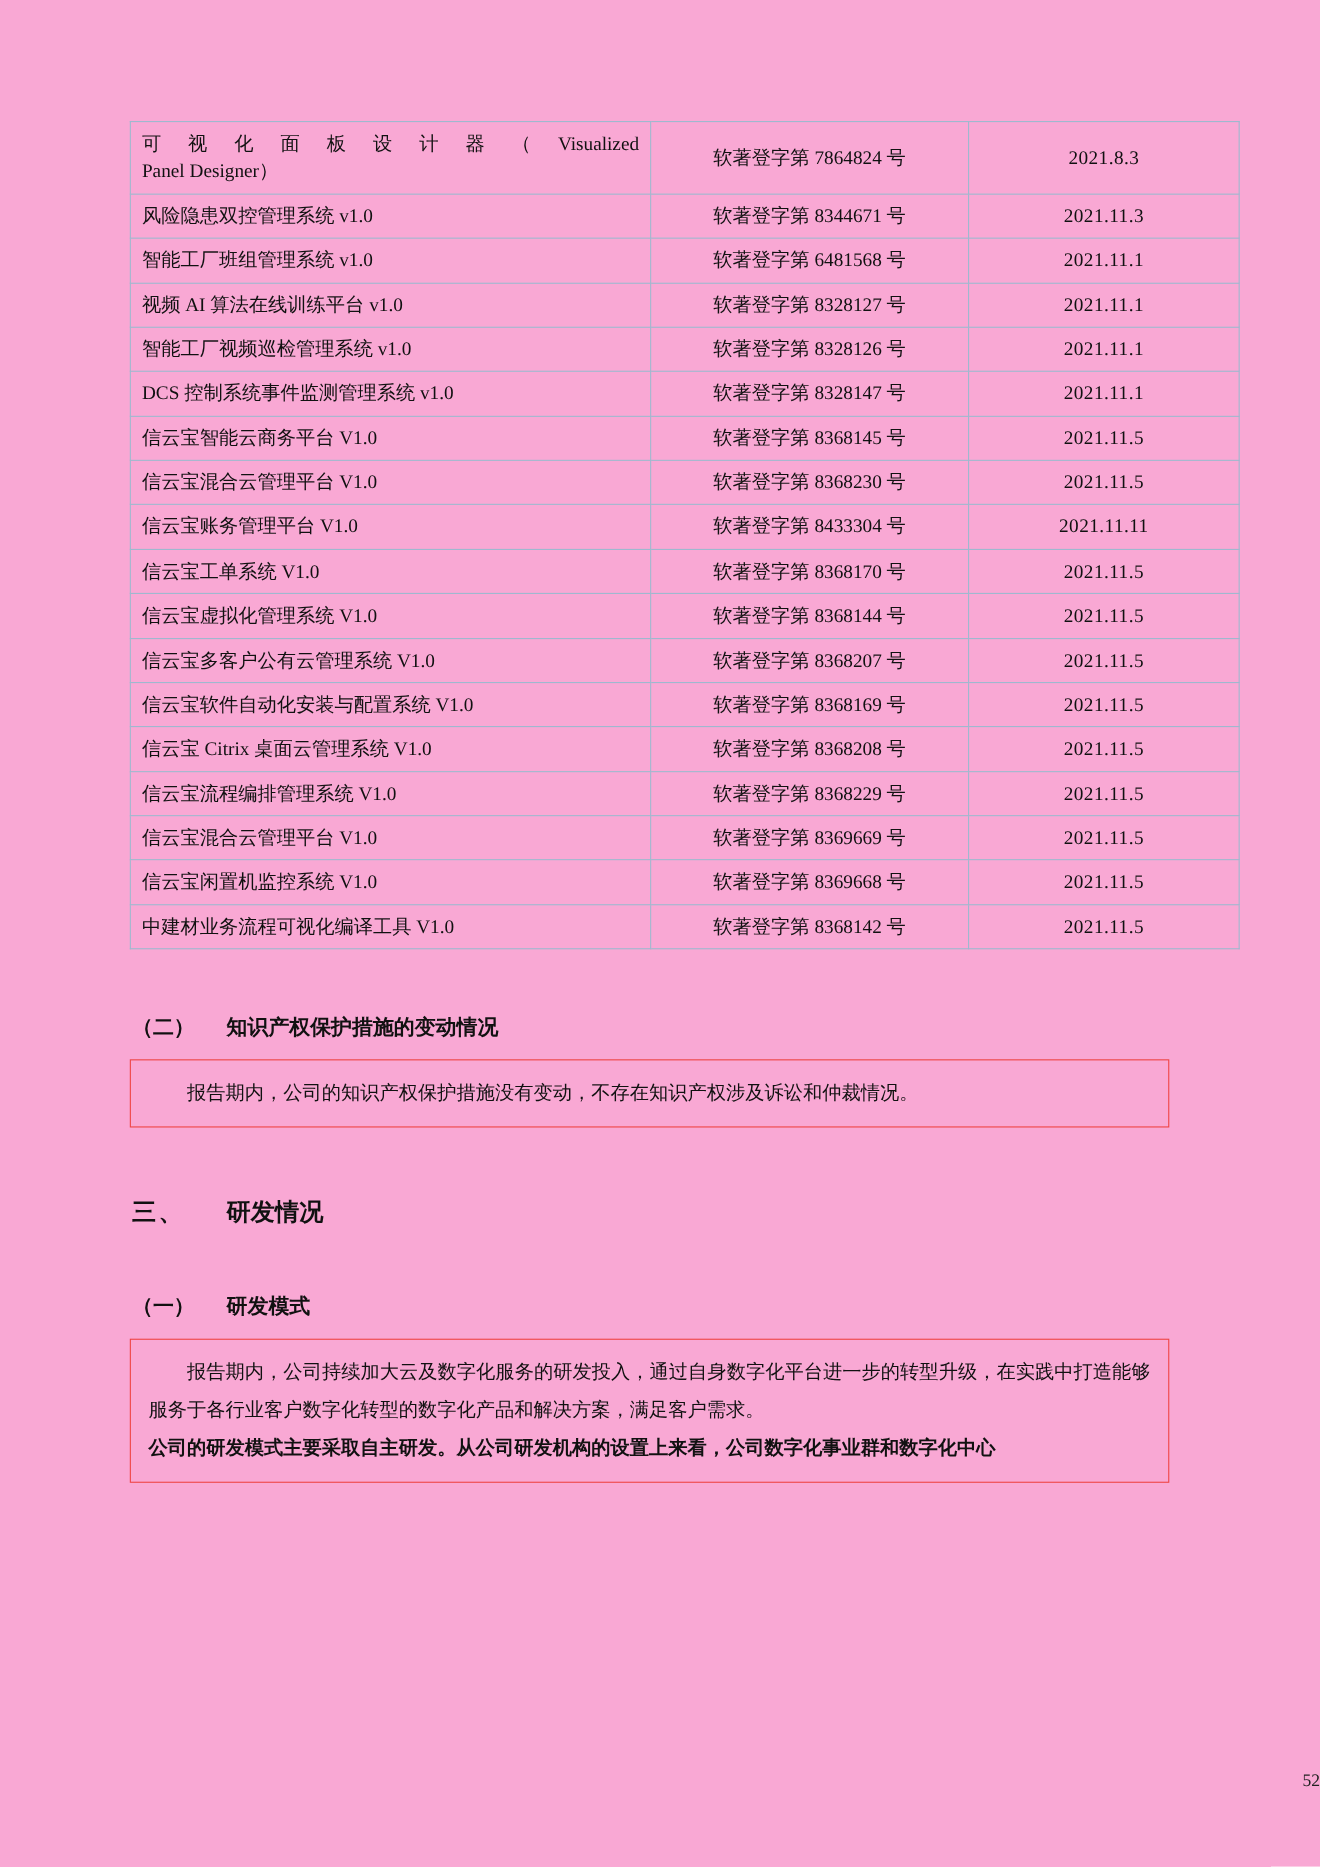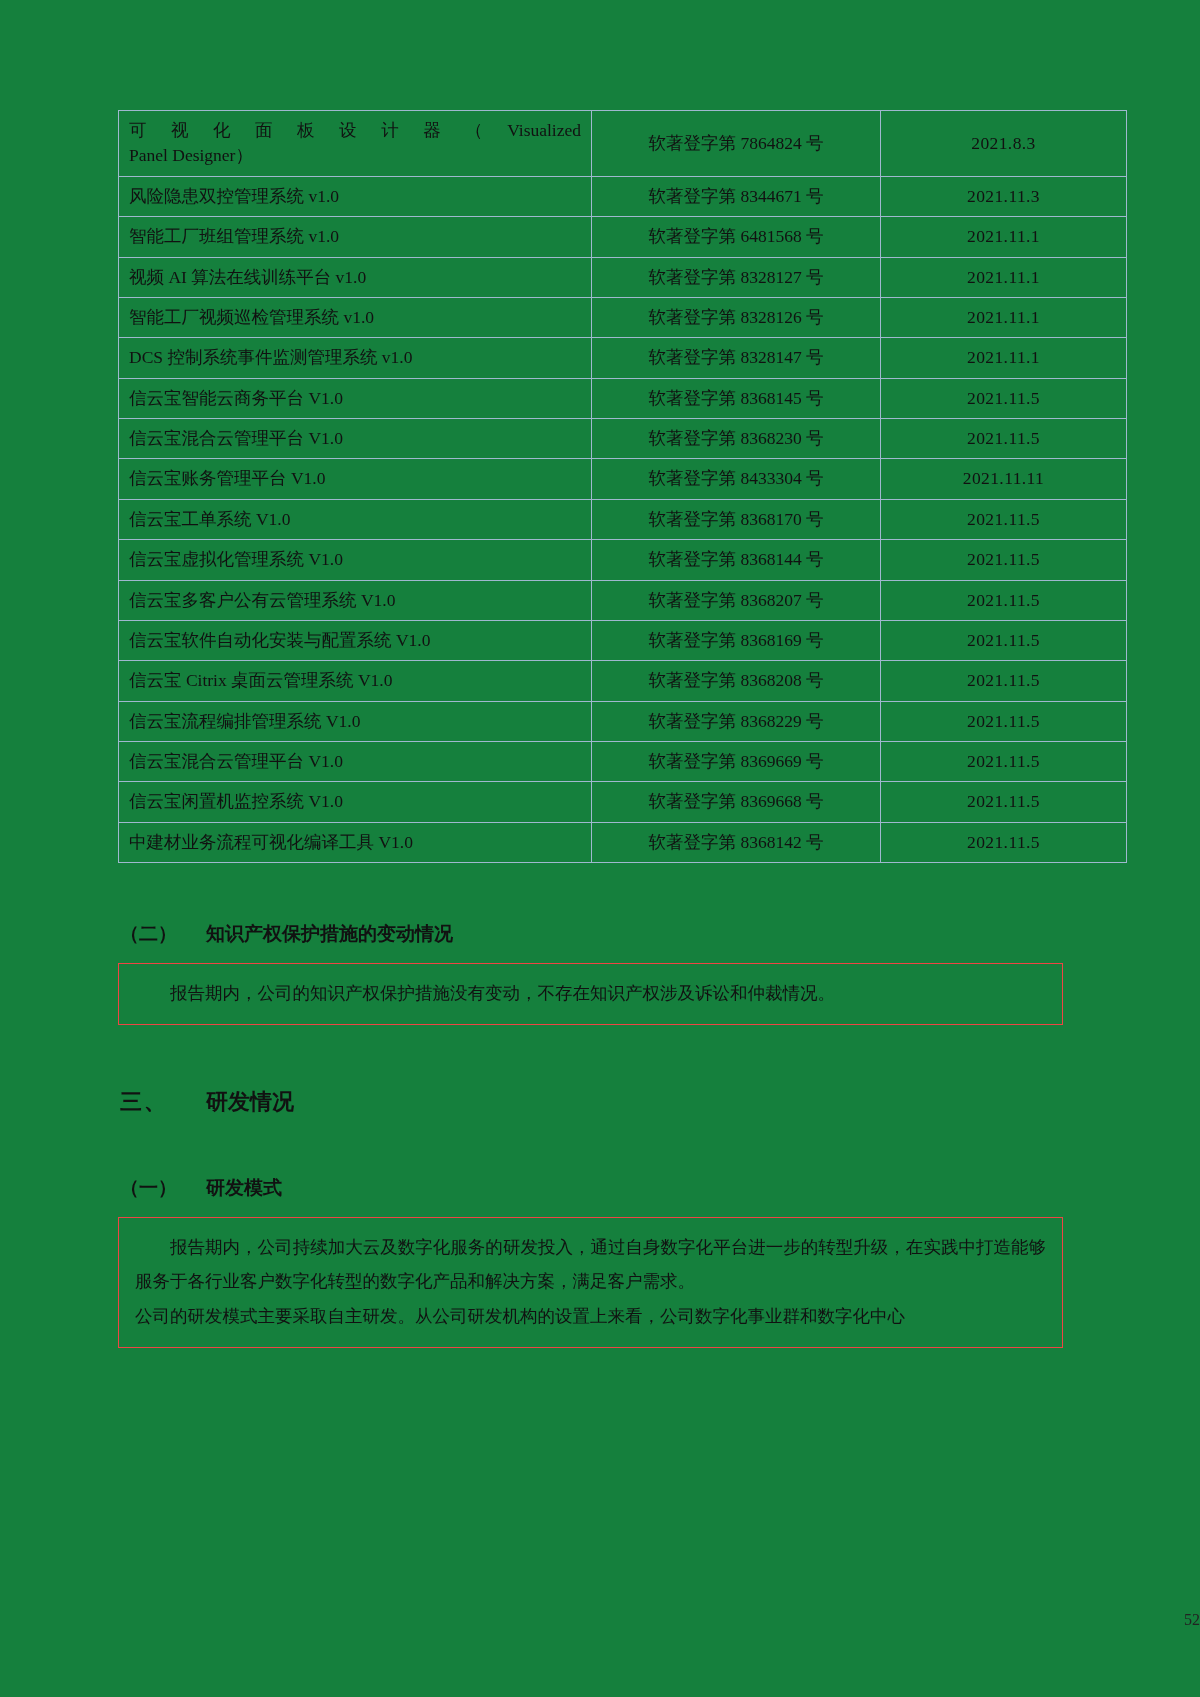--- a/index.html
+++ b/index.html
@@ -12,21 +12,21 @@
     height: 1697px;
     position: relative;
     font-family: "Liberation Serif", "DejaVu Serif", serif;
     color: #1a1a1a;
   }
   .page {
     position: absolute;
     left: 0; top: 0;
     width: 1200px;
     height: 1697px;
-    background: #15803d;
+    background: #f9a8d4;
     box-sizing: border-box;
     padding: 110px 92px 60px 120px;
   }
   
   table.sw-table {
     border-collapse: collapse;
     width: 945px;
     margin-left: -2px;
     table-layout: fixed;
   }
@@ -97,20 +97,21 @@
     line-height: 1.95;
     color: #111;
     text-align: justify;
   }
   .para-box p {
     margin: 0;
     text-indent: 2em;
   }
   .para-box p.noindent {
     text-indent: 0;
+    font-weight: bold;
   }
   .page-number {
     position: absolute;
     left: 0;
     right: 0;
     bottom: 68px;
     text-align: right;
     font-size: 16px;
     color: #222;
     font-family: Liberation Serif, serif;

